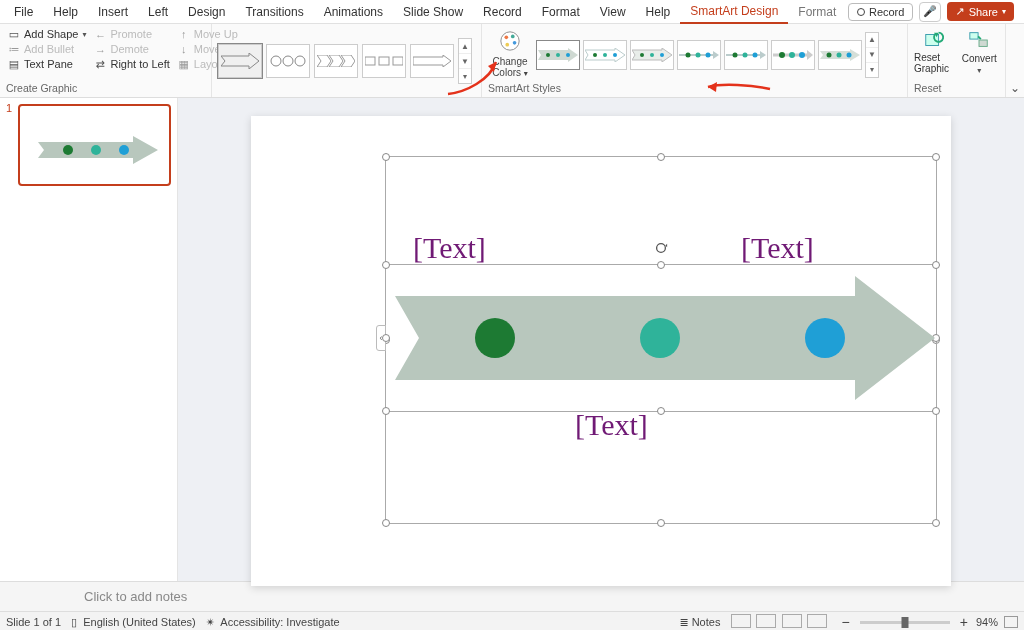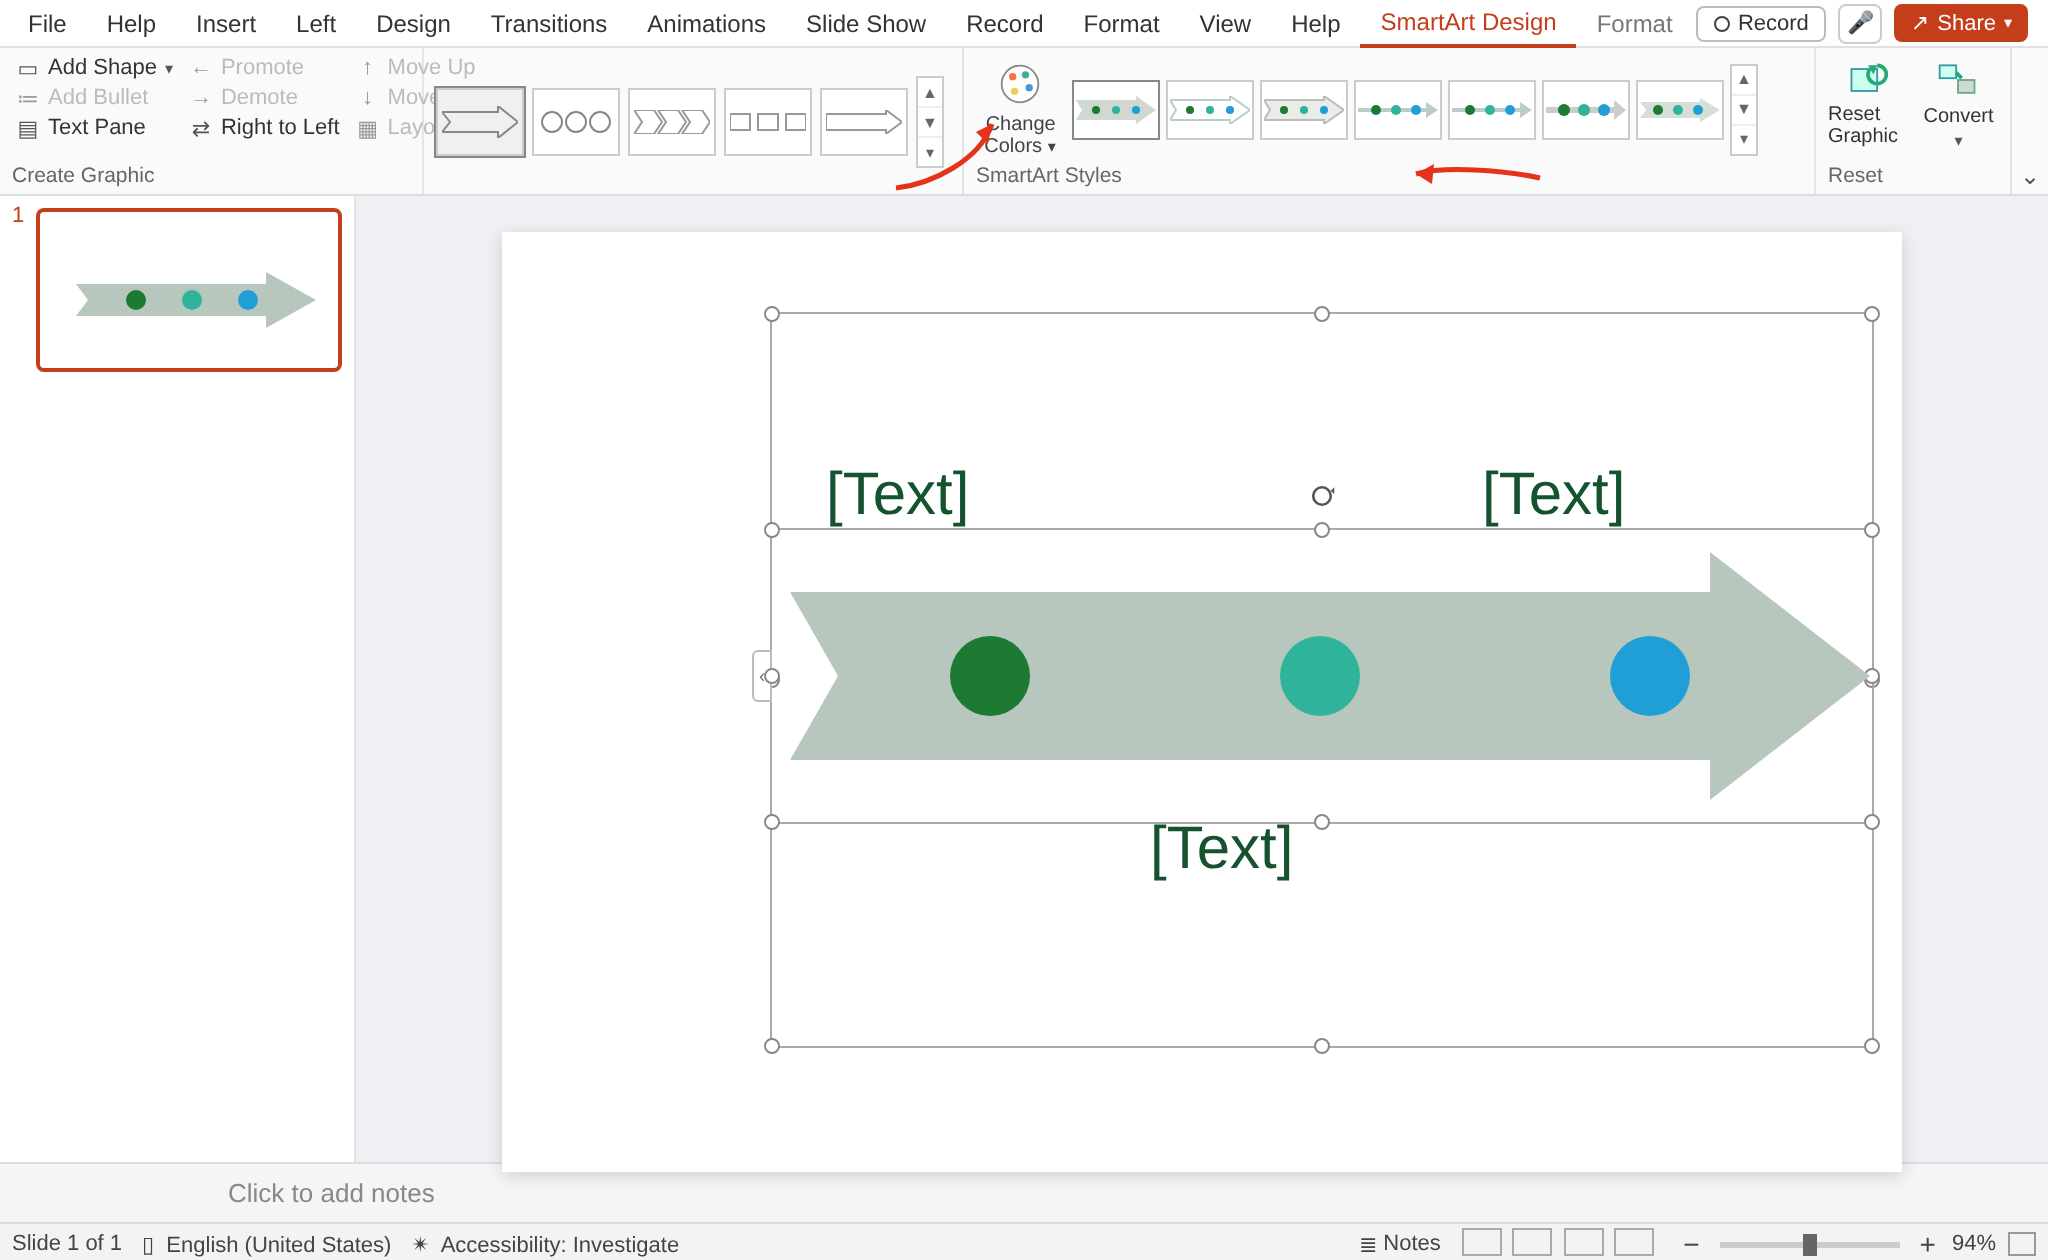--- a/index.html
+++ b/index.html
@@ -28,21 +28,21 @@
   .cg-item.enabled .ico{ color:#555;}
 
   
   .gallery { display:flex; align-items:center; gap:4px; position:relative;}
   .thumb { width:44px; height:34px; border:1px solid #ccc; display:flex; align-items:center; justify-content:center; background:#fff;}
   .thumb.sel { outline:1px solid #888; background:#f0f0f0;}
   .gallery-arrows { width:14px; height:46px; display:flex; flex-direction:column; border:1px solid #ccc; background:#fff;}
   .gallery-arrows div{flex:1; display:flex; align-items:center; justify-content:center; font-size:8px; color:#666; border-bottom:1px solid #eee;}
   .gallery-arrows div:last-child{border:none;}
 
-  .change-colors { width:44px; text-align:right; font-size:10px; color:#444; display:flex; flex-direction:column; align-items:center; justify-content:center; gap:4px;}
+  .change-colors { width:44px; text-align:center; font-size:10px; color:#444; display:flex; flex-direction:column; align-items:center; justify-content:center; gap:4px;}
   .palette-ico { width:22px; height:22px; }
 
   .styles-thumb { width:44px; height:30px; border:1px solid #ccc; background:#fff; display:flex; align-items:center; justify-content:center;}
   .styles-thumb.sel { border:1.5px solid #888; }
 
   .reset-group { display:flex; gap:6px; padding-top:2px;}
   .reset-btn { display:flex; flex-direction:column; align-items:center; font-size:10px; gap:2px; width:40px;}
   .reset-btn .ico{ width:22px; height:22px;}
 
   .ribbon-collapse { width:18px; display:flex; align-items:flex-end; justify-content:center; color:#555; font-size:12px; padding-bottom:2px;}
@@ -62,24 +62,24 @@
 
   
   .sel-box { position:absolute; border:1px solid #aaa; }
   .sel-box.outer { left:134px; top:40px; width:552px; height:368px; }
   .sel-box.inner { left:134px; top:148px; width:552px; height:148px; }
   .handle { width:8px; height:8px; background:#fff; border:1px solid #888; border-radius:50%; position:absolute;}
   .rot-handle { width:14px; height:14px; position:absolute; left:50%; top:-24px; transform:translateX(-50%);}
   .side-tab { position:absolute; left:-10px; top:50%; width:10px; height:26px; transform:translateY(-50%); background:#fff; border:1px solid #bbb; border-radius:3px 0 0 3px; display:flex; align-items:center; justify-content:center; font-size:9px; color:#666;}
 
   .big-arrow { position:absolute; left:144px; top:160px;}
-  .txt-lbl { position:absolute; font-size:30px; font-family:Liberation Sans, sans-serif; color:#14532d;}
-
-  
-  .notes-bar { height:30px; background:#f5f5f5; border-top:1px solid #ddd; display:flex; align-items:center; padding-left:114px; color:#888; font-size:13px;}
+  .txt-lbl { position:absolute; font-size:30px; font-family:Liberation Serif, serif; color:#701a75;}
+
+  
+  .notes-bar { height:30px; background:#f5f5f5; border-top:1px solid #ddd; display:flex; align-items:center; padding-left:84px; color:#888; font-size:13px;}
 
   
   .status { height:21px; background:#f3f3f3; border-top:1px solid #ddd; display:flex; align-items:center; font-size:11px; color:#444; padding:0 6px; gap:10px;}
   .status .spacer{flex:1;}
   .view-btn{ width:20px; height:14px; border:1px solid #aaa; display:inline-block; margin:0 1px;}
   .zoom-track { width:90px; height:3px; background:#ccc; position:relative; display:inline-block; vertical-align:middle; margin:0 6px;}
   .zoom-thumb { position:absolute; width:7px; height:11px; background:#666; top:-4px; left:50%; transform:translateX(-50%);}
 </style>
 </head>
 <body>

